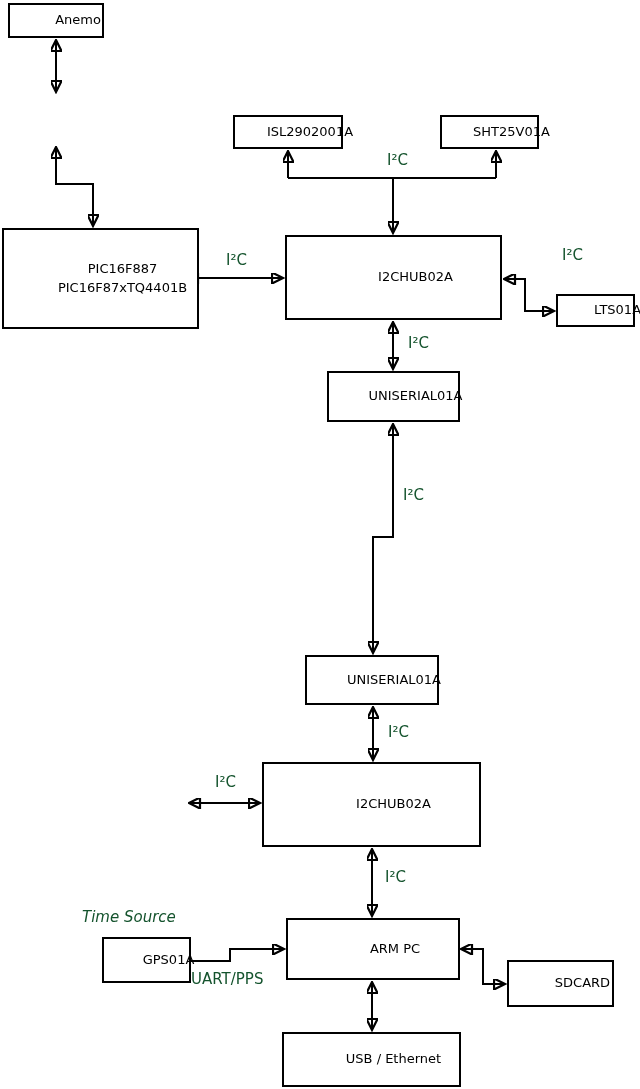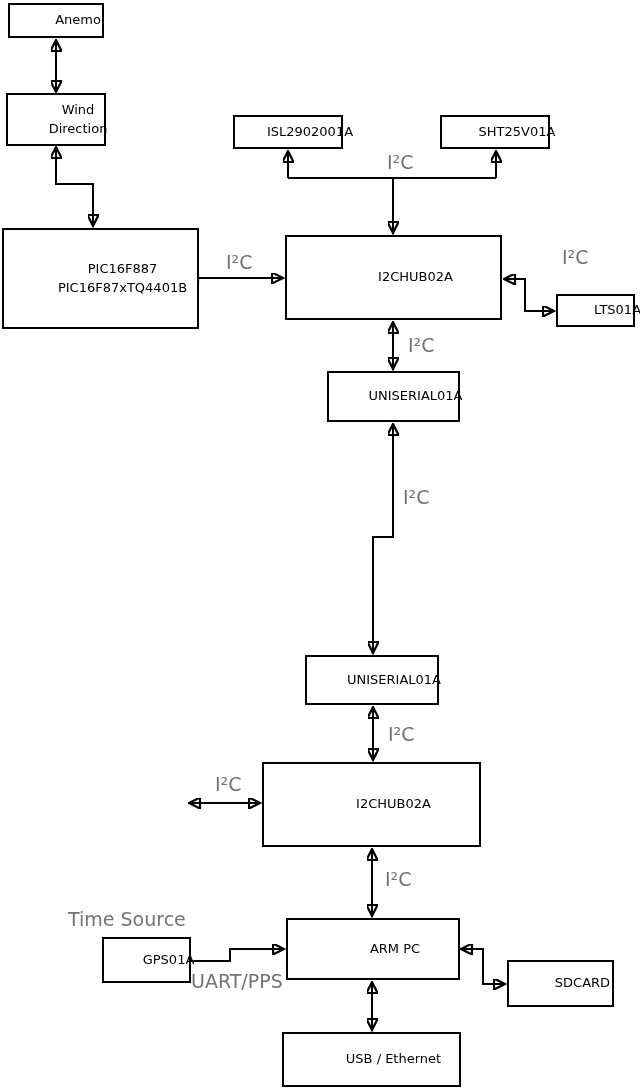--- a/index.html
+++ b/index.html
@@ -27,51 +27,51 @@
     align-items: center;
     justify-content: center;
     text-align: center;
     white-space: pre-line;
     font-size: 13px;
     line-height: 1.4;
     padding-left: 44px;
   }
   .lbl {
     position: absolute;
-    color: #737373;
-    font-size: 19px;
+    color: #14532d;
+    font-size: 15px;
     line-height: 1.2;
     white-space: nowrap;
   }
   
   .n-anemo       { left:   8px; top:    3px; width:  96px; height: 35px; }
   .n-wind        { left:   6px; top:   93px; width: 100px; height: 53px; }
   .n-pic         { left:   2px; top:  228px; width: 197px; height:101px; }
   .n-isl         { left: 233px; top:  115px; width: 110px; height: 34px; }
-  .n-sht         { left: 440px; top:  115px; width: 110px; height: 34px; }
+  .n-sht         { left: 440px; top:  115px; width: 99px; height: 34px; }
   .n-hub1        { left: 285px; top:  235px; width: 217px; height: 85px; }
   .n-lts         { left: 556px; top:  294px; width:  79px; height: 33px; }
   .n-uni1        { left: 327px; top:  371px; width: 133px; height: 51px; }
   .n-uni2        { left: 305px; top:  655px; width: 134px; height: 50px; }
   .n-baro        { left:  75px; top:  775px; width: 112px; height: 57px; }
   .n-hub2        { left: 262px; top:  762px; width: 219px; height: 85px; }
   .n-gps         { left:  68px; top:  937px; width: 89px; height: 46px; margin-left: 34px; }
   .n-arm         { left: 286px; top:  918px; width: 174px; height: 62px; }
   .n-sdcard      { left: 507px; top:  960px; width: 107px; height: 47px; }
   .n-usb         { left: 282px; top: 1032px; width: 179px; height: 55px; }
   
   .l-i2c-1 { left: 226px; top: 251px; }
   .l-i2c-2 { left: 387px; top: 151px; }
   .l-i2c-3 { left: 562px; top: 246px; }
   .l-i2c-4 { left: 408px; top: 334px; }
   .l-i2c-5 { left: 403px; top: 486px; }
   .l-i2c-6 { left: 388px; top: 723px; }
   .l-i2c-7 { left: 215px; top: 773px; }
   .l-i2c-8 { left: 385px; top: 868px; }
-  .l-time  { left:  68px; top: 908px; }
+  .l-time  { left:  82px; top: 908px; font-style: italic; }
   .l-uart  { left: 191px; top: 970px; text-align: right; }
 </style>
 </head>
 <body>
 
 <div class="canvas">
 
   <svg class="edges" width="640" height="1089" viewBox="0 0 640 1089" xmlns="http://www.w3.org/2000/svg">
     <defs>
       <marker id="arw" viewBox="0 0 10 10" refX="10" refY="5" markerWidth="14" markerHeight="11" markerUnits="userSpaceOnUse" orient="auto-start-reverse">
@@ -90,22 +90,20 @@
     <path d="M393 424 L393 537 L373 537 L373 653" marker-start="url(#arw)" marker-end="url(#arw)"></path>
     <path d="M373 707 L373 760" marker-start="url(#arw)" marker-end="url(#arw)"></path>
     <path d="M189 803 L260 803" marker-start="url(#arw)" marker-end="url(#arw)"></path>
     <path d="M372 849 L372 916" marker-start="url(#arw)" marker-end="url(#arw)"></path>
     <path d="M173 961 L230 961 L230 949 L284 949" marker-end="url(#arw)"></path>
     <path d="M461 949 L483 949 L483 984 L505 984" marker-start="url(#arw)" marker-end="url(#arw)"></path>
     <path d="M372 982 L372 1030" marker-start="url(#arw)" marker-end="url(#arw)"></path>
   </svg>
 
   <div class="node n-anemo">Anemo</div>
-  <div class="node n-wind">Wind
-Direction</div>
   <div class="node n-pic">PIC16F887
 PIC16F87xTQ4401B</div>
   <div class="node n-isl">ISL2902001A</div>
   <div class="node n-sht">SHT25V01A</div>
   <div class="node n-hub1">I2CHUB02A</div>
   <div class="node n-lts">LTS01A</div>
   <div class="node n-uni1">UNISERIAL01A</div>
   <div class="node n-uni2">UNISERIAL01A</div>
   <div class="node n-hub2">I2CHUB02A</div>
   <div class="node n-gps">GPS01A</div>

